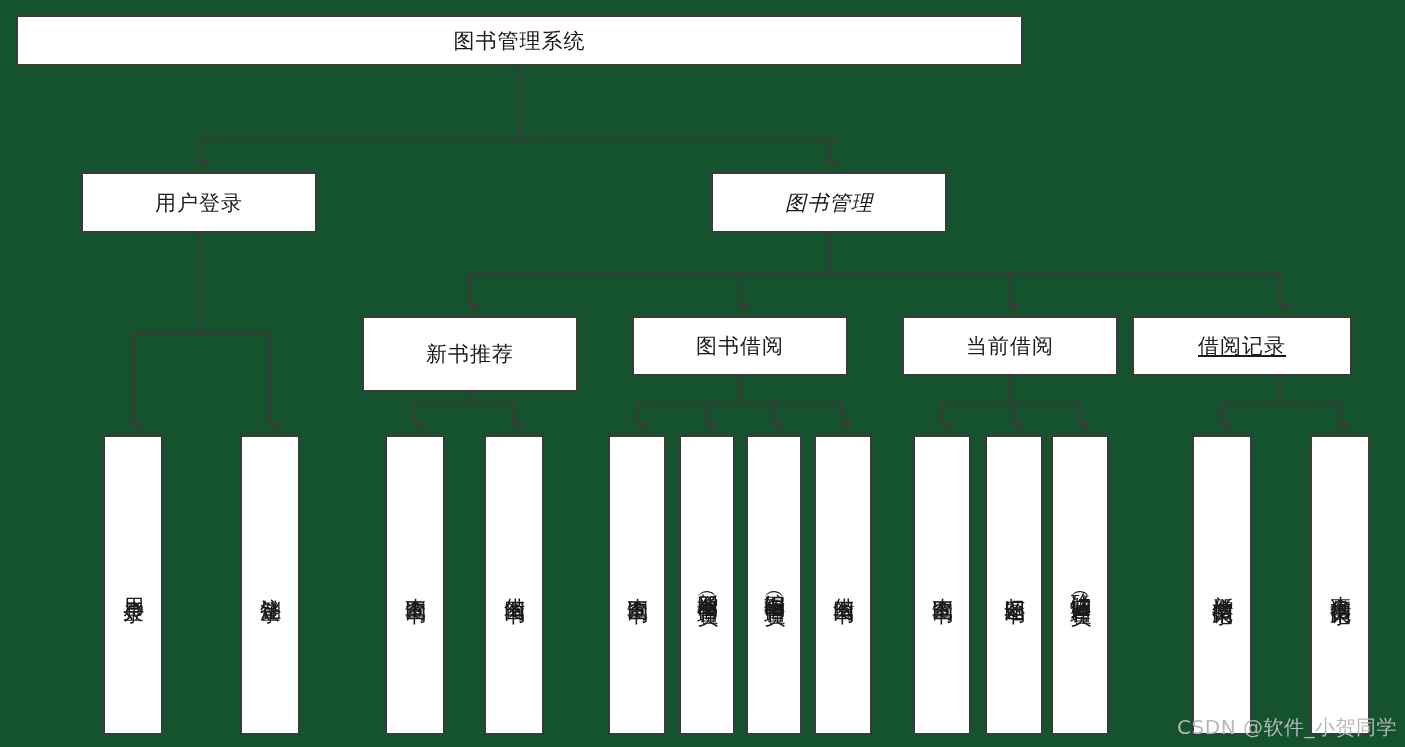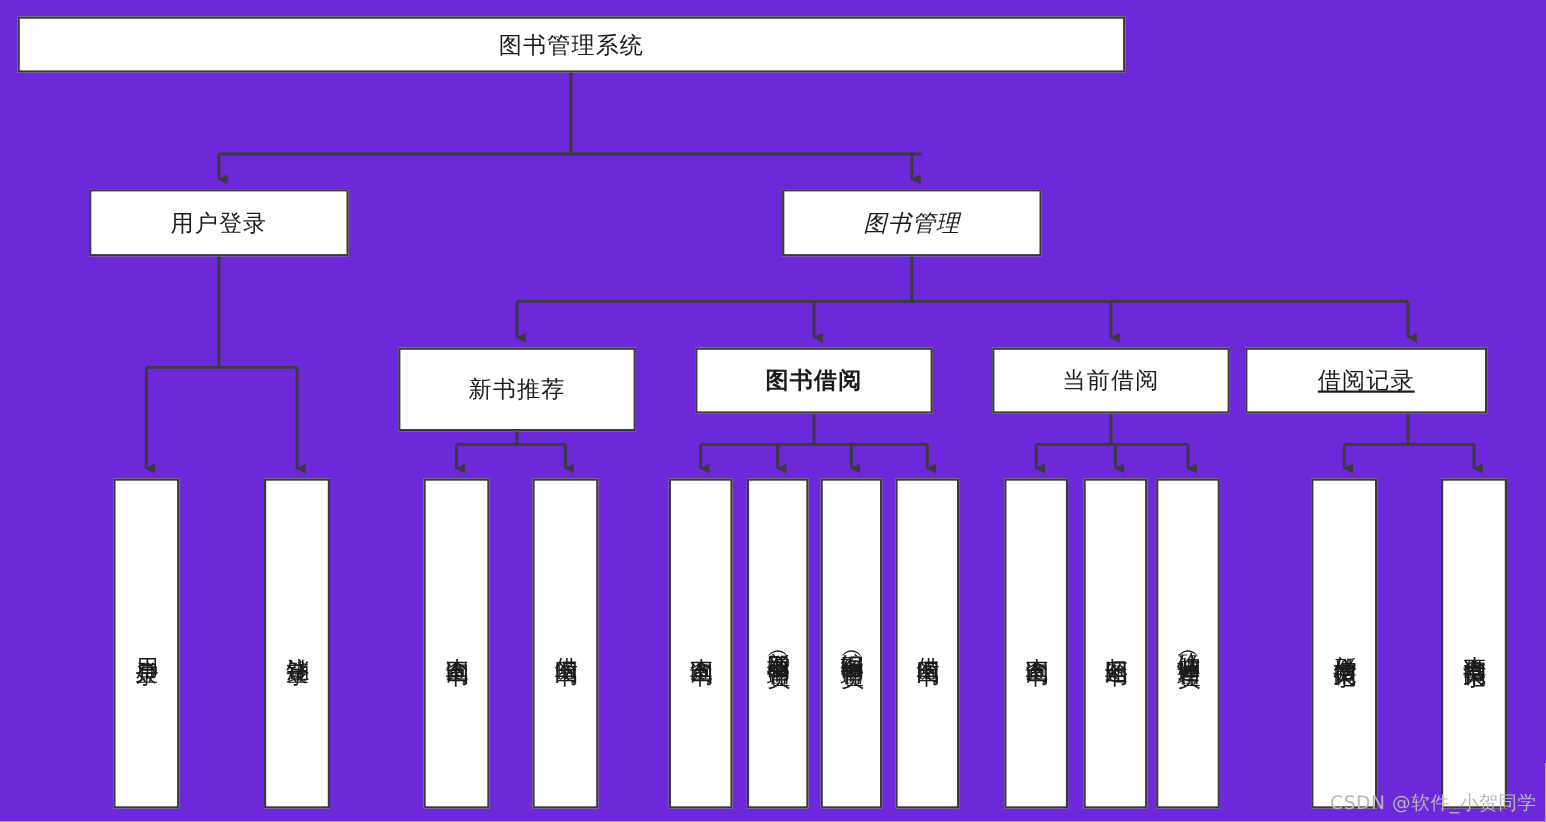--- a/index.html
+++ b/index.html
@@ -7,21 +7,21 @@
     padding: 0;
     background: #ffffff;
   }
   body {
     font-family: "DejaVu Sans", "Liberation Sans", sans-serif;
   }
   #canvas {
     position: relative;
     width: 1405px;
     height: 747px;
-    background: #6d28d9;
+    background: #14532d;
     overflow: hidden;
   }
   .node {
     position: absolute;
     box-sizing: border-box;
     border: 2px solid #3a3a3a;
     background: #ffffff;
     display: flex;
     align-items: center;
     justify-content: center;
@@ -45,21 +45,21 @@
     left: 0;
     top: 0;
     width: 1405px;
     height: 747px;
     pointer-events: none;
   }
   .watermark {
     position: absolute;
     right: 8px;
     bottom: 6px;
-    font-size: 17px;
+    font-size: 20px;
     color: #b8b8b8;
     white-space: nowrap;
     letter-spacing: 0.5px;
   }
 </style>
 </head>
 <body>
 
 <div id="canvas">
 
@@ -112,21 +112,21 @@
       <path d="M1340,404 L1340,426" marker-end="url(#arrow)"></path>
     </g>
   </svg>
 
   <div class="node horiz" style="left: 16px; top: 15px; width: 1007px; height: 51px;">图书管理系统</div>
 
   <div class="node horiz" style="left: 81px; top: 172px; width: 236px; height: 61px;">用户登录</div>
   <div class="node horiz" style="left: 711px; top: 172px; width: 236px; height: 61px; font-style: italic;">图书管理</div>
 
   <div class="node horiz" style="left: 362px; top: 316px; width: 216px; height: 76px;">新书推荐</div>
-  <div class="node horiz" style="left: 632px; top: 316px; width: 216px; height: 60px; font-weight: bold;">图书借阅</div>
+  <div class="node horiz" style="left: 632px; top: 316px; width: 216px; height: 60px;">图书借阅</div>
   <div class="node horiz" style="left: 902px; top: 316px; width: 216px; height: 60px;">当前借阅</div>
   <div class="node horiz" style="left: 1132px; top: 316px; width: 220px; height: 60px; text-decoration: underline;">借阅记录</div>
 
   <div class="node vert" style="left: 103px; top: 435px; width: 60px; height: 300px;">用户登录</div>
   <div class="node vert" style="left: 240px; top: 435px; width: 60px; height: 300px;">注销登录</div>
   <div class="node vert" style="left: 385px; top: 435px; width: 60px; height: 300px;">查询图书</div>
   <div class="node vert" style="left: 484px; top: 435px; width: 60px; height: 300px;">借阅图书</div>
   <div class="node vert" style="left: 608px; top: 435px; width: 58px; height: 300px;">查询图书</div>
   <div class="node vert" style="left: 679px; top: 435px; width: 56px; height: 300px;">新增图书（管理员）</div>
   <div class="node vert" style="left: 746px; top: 435px; width: 56px; height: 300px;">编辑图书（管理员）</div>

